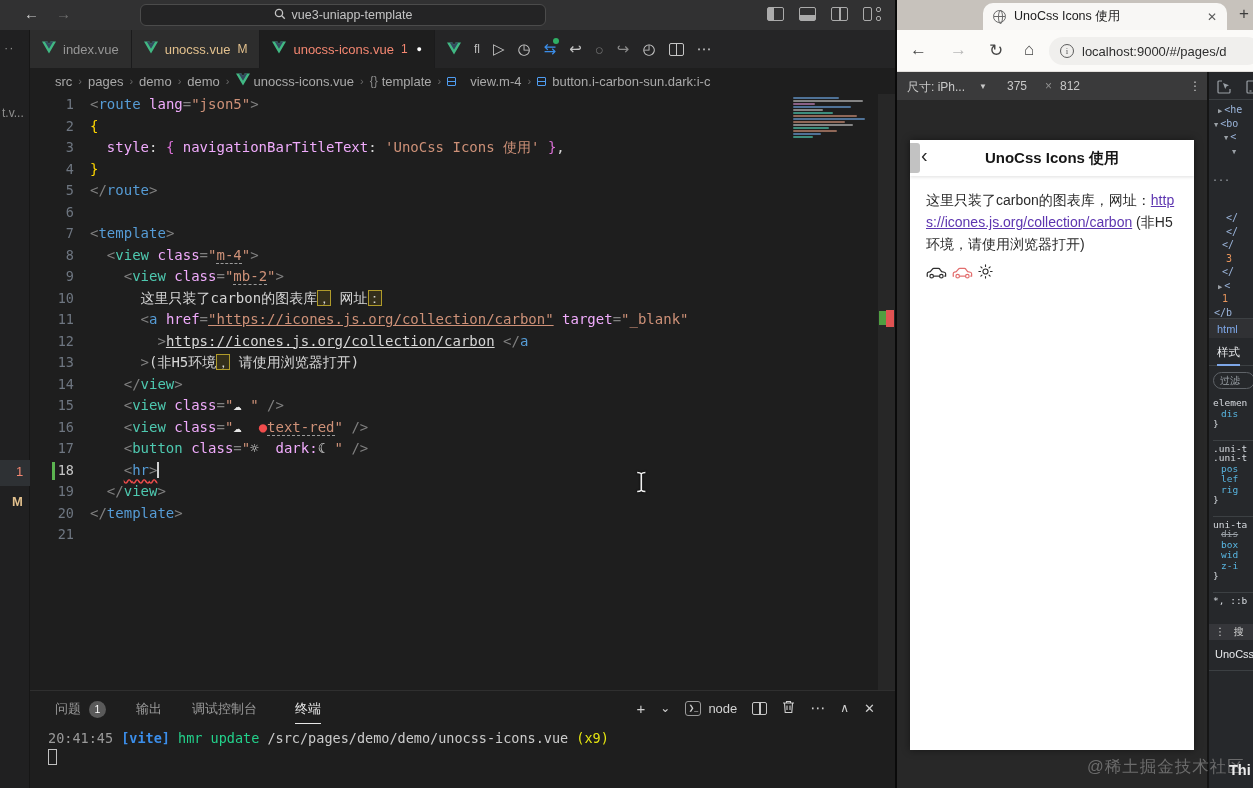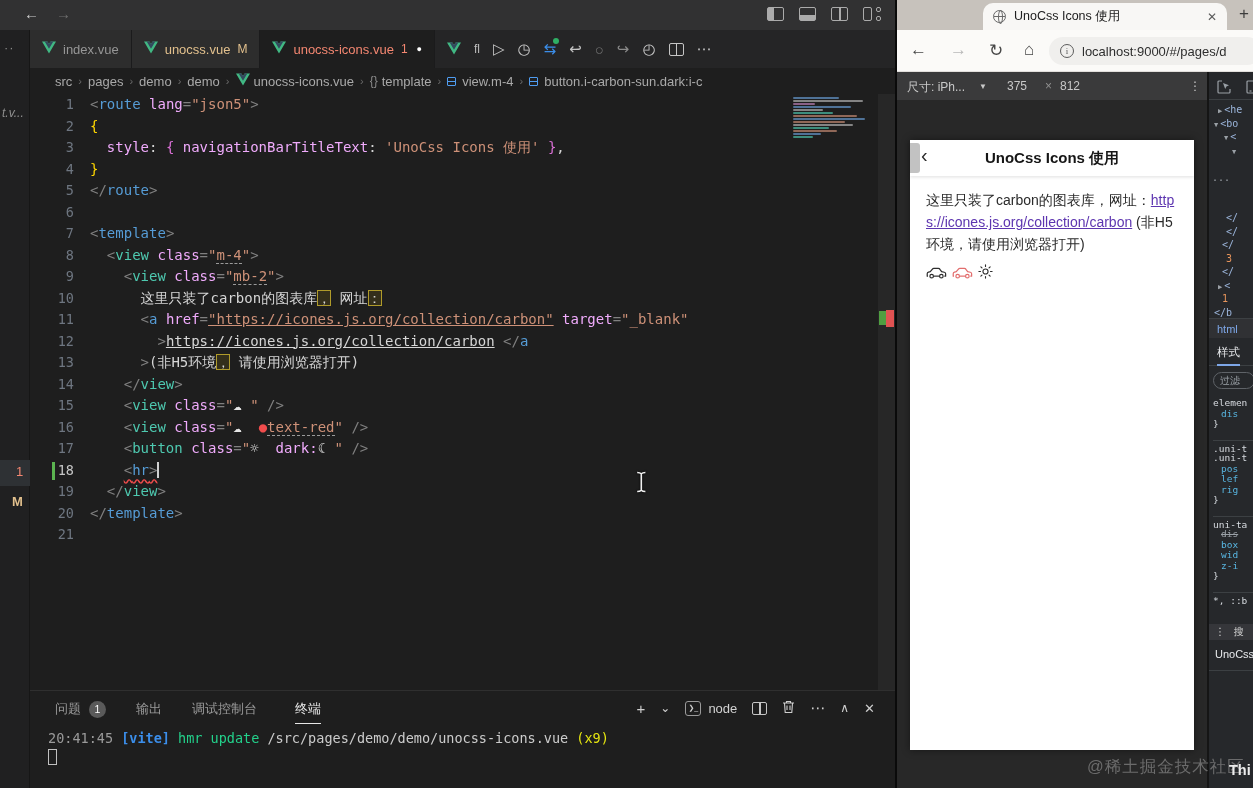--- a/index.html
+++ b/index.html
@@ -19,21 +19,21 @@
   .wi-bottom::before { content:""; position:absolute; left:0; bottom:0; width:100%; height:5px; background:#ababab; }
   .wi-split::before { content:""; position:absolute; left:7px; top:0; width:1.5px; height:100%; background:#ababab; }
   .wi-grid { border:none; width:18px; }
   .wi-grid i { position:absolute; display:block; border:1.5px solid #ababab; border-radius:2px; }
   .wi-grid i:nth-child(1){ left:0; top:0; width:9px; height:14px; }
   .wi-grid i:nth-child(2){ right:0; top:0; width:5px; height:5px; }
   .wi-grid i:nth-child(3){ right:0; bottom:0; width:5px; height:5px; }
 
   .sliver { position:absolute; left:0; top:30px; width:30px; height:758px; background:#202021; border-right:1px solid #161616; }
   .sliver .dots { position:absolute; left:4px; top:10px; color:#8a8a8a; font-size:13px; letter-spacing:1px; }
-  .sliver .frag { position:absolute; left:2px; top:76px; color:#8f8f8f; font-size:12px;font-style:italic; }
+  .sliver .frag { position:absolute; left:2px; top:76px; color:#8f8f8f; font-size:12px; }
   .sliver .row1 { position:absolute; left:0; top:430px; width:30px; height:26px; background:#2e3134; }
   .sliver .b1 { position:absolute; left:16px; top:4px; color:#f48771; font-size:13px; }
   .sliver .bM { position:absolute; left:12px; top:464px; color:#e2c08d; font-size:13px; font-weight:bold; }
 
   .tabbar { position:absolute; left:30px; top:30px; width:865px; height:38px; background:#252526; display:flex; align-items:stretch; }
   .tab { display:flex; align-items:center; gap:7px; padding:0 12px; font-size:13px; color:#969696; border-right:1px solid #1b1b1c; background:#2d2d2d; white-space:nowrap; }
   .tab.active { background:#1e1e1e; }
   .tab.modified { color:#e2c08d; }
   .tab.error { color:#f48771; }
   .tab .badge { font-size:12px; }
@@ -147,20 +147,27 @@
 </head>
 <body>
 
 <div id="stage">
 
   <section id="vscode">
 
     <div class="titlebar">
       <span class="nav-arrow" style="left:24px">←</span>
       <span class="nav-arrow fwd" style="left:56px">→</span>
+      <div class="searchbox">
+        <span class="svgslot"><svg width="12" height="12" viewBox="0 0 12 12">
+              <circle cx="5" cy="5" r="3.6" fill="none" stroke="#c4c4c4" stroke-width="1.3"></circle>
+              <path d="m7.8 7.8 3 3" stroke="#c4c4c4" stroke-width="1.3"></path>
+            </svg></span>
+        <span>vue3-uniapp-template</span>
+      </div>
       <div class="win-icons">
         <span class="wi wi-left"></span>
         <span class="wi wi-bottom"></span>
         <span class="wi wi-split"></span>
         <span class="wi wi-grid">
             <i></i>
             <i></i>
             <i></i>
           </span>
       </div>
@@ -243,21 +250,21 @@
               <path d="M14.8 0 12 4.7 9.2 0H4.6L12 12.8 19.4 0Z" fill="#34495e"></path>
             </svg></span>
           <span>unocss-icons.vue</span>
         </span>
         <span class="sep">›</span>
         <span style="display: inline-flex; align-items: center; gap: 4px;">
           <span class="braces">{}</span>
           <span>template</span>
         </span>
         <span class="sep">›</span>
-        <span style="display: inline-flex; align-items: center; gap: 4px;">
+        <span style="display: inline-flex; align-items: center; gap: 12px;">
           <span class="cube"></span>
           <span>view.m-4</span>
         </span>
         <span class="sep">›</span>
         <span style="display: inline-flex; align-items: center; gap: 4px;">
           <span class="cube"></span>
           <span>button.i-carbon-sun.dark:i-c</span>
         </span>
       </div>
 

